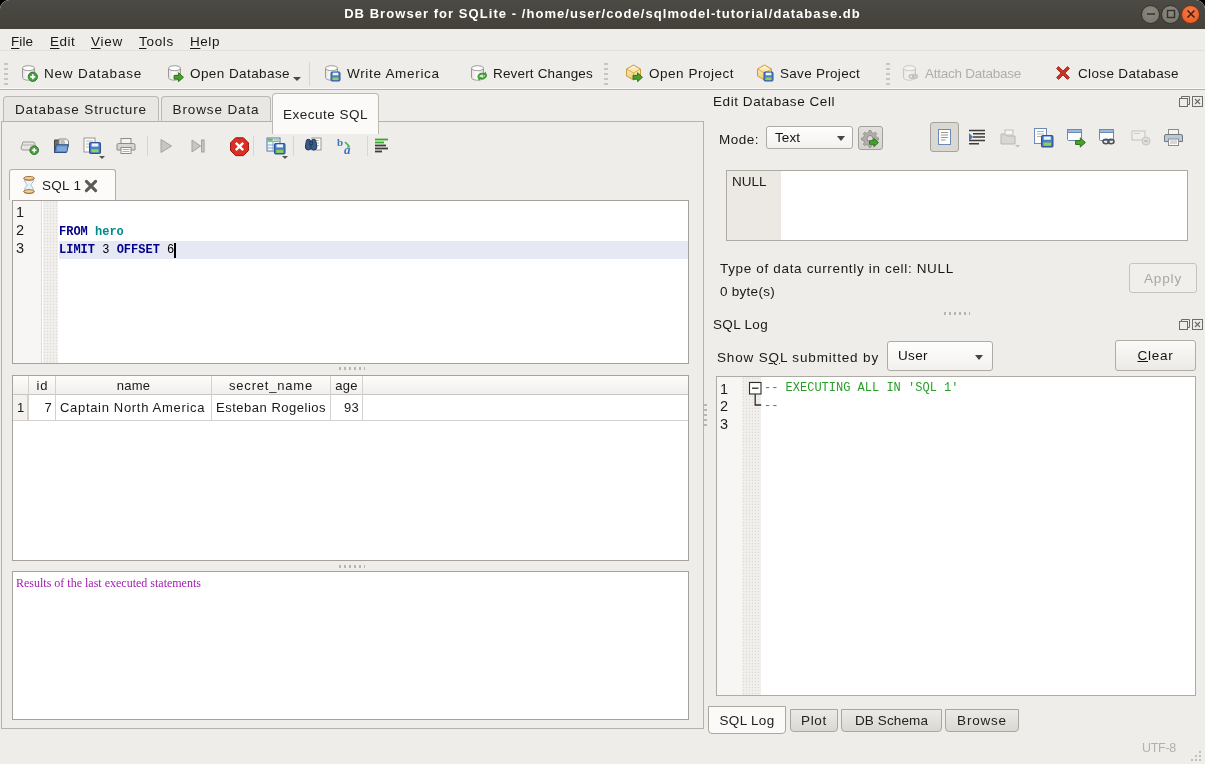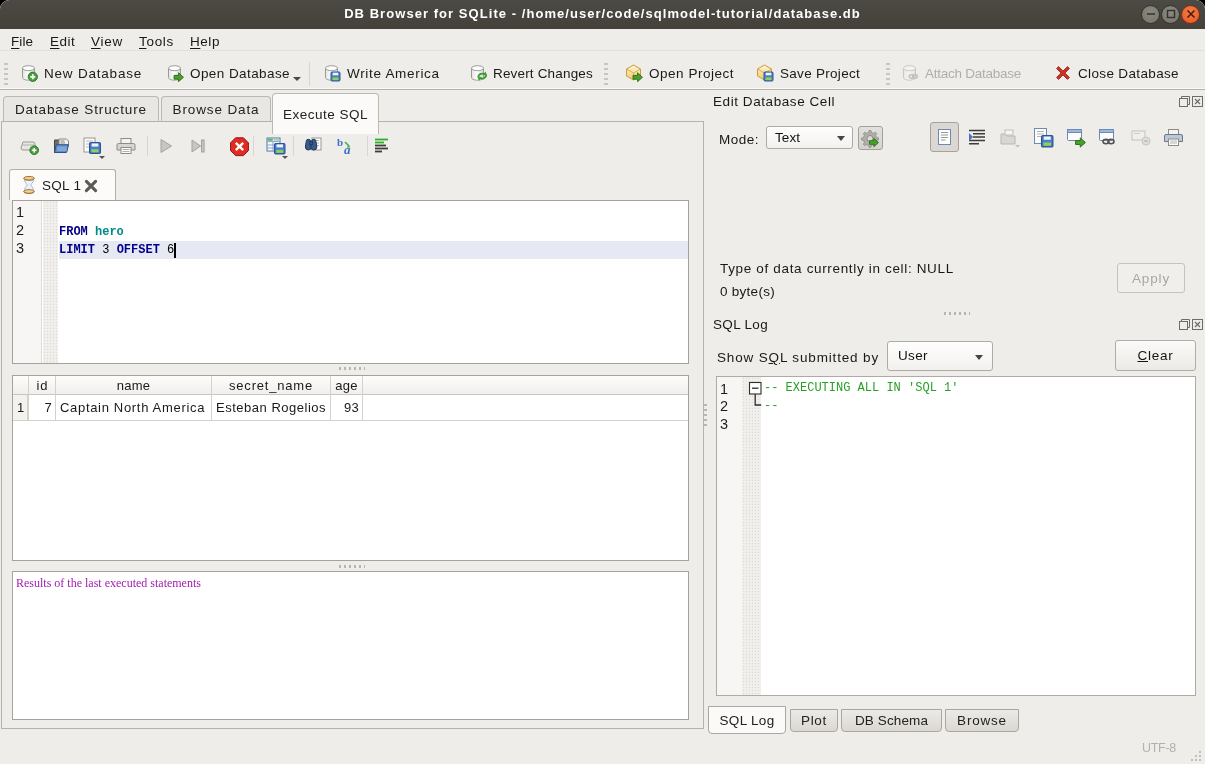--- a/index.html
+++ b/index.html
@@ -100,21 +100,21 @@
 .dock-title { font-size:13.5px; color:#191919; letter-spacing:0.4px; }
 .combo { position:absolute; background:linear-gradient(#fefefe,#f3f1ee);
   border:1px solid #aeaba5; border-radius:3px; font-size:13.5px; color:#111;
   letter-spacing:0.3px; }
 .combo .arrow { position:absolute; width:0; height:0;
   border-left:4.5px solid transparent; border-right:4.5px solid transparent;
   border-top:5px solid #46443f; }
 .btn { position:absolute; border:1px solid #b0ada7; border-radius:3px;
   background:linear-gradient(#fbfaf9,#eceae6); font-size:13.5px; color:#141414;
   display:flex; align-items:center; justify-content:center; letter-spacing:0.4px; }
-.btn.disabled { color:#aaa7a1; background:#f1efec; border-color:#c6c3be; }
+.btn.disabled { color:#aaa7a1; background:#f1efec; border-color:#c6c3be;margin-left:12px; }
 
 #nullbox { left:726px; top:170px; width:462px; height:71px; background:#fff;
   border:1px solid #aeaba5; }
 #nullbox .gcol { position:absolute; left:0; top:0; width:54px; height:69px;
   background:#ece9e5; }
 #nullbox .ntext { position:absolute; left:5px; top:3px; font-size:13.5px; color:#1c1c1c; }
 
 .rlabel { position:absolute; font-size:13.5px; color:#191919; letter-spacing:0.35px; }
 
 #logbox { left:716px; top:376px; width:480px; height:320px; background:#fff;
@@ -489,20 +489,24 @@
   <div class="abs rlabel" style="left:717px;top:350px;letter-spacing:0.84px;">Show S<u>Q</u>L submitted by</div>
   <div class="combo" style="left:887px;top:341px;width:106px;height:30px;">
     <span style="position:absolute;left:10px;top:6px;letter-spacing:0.37px;">User</span>
     <span class="arrow" style="left:87px;top:13px;"></span>
   </div>
   <div class="btn" style="left:1115px;top:340px;width:81px;height:31px;letter-spacing:0.75px;">
       <span><u>C</u>lear</span>
     </div>
   <div class="btn disabled" style="left:1117px;top:263px;width:68px;height:30px;letter-spacing:0.84px;">Apply</div>
 
+  <div id="nullbox" class="abs">
+    <div class="gcol"></div>
+    <div class="ntext">NULL</div>
+  </div>
   <div class="abs rlabel" style="left:720px;top:261px;letter-spacing:0.66px;">Type of data currently in cell: NULL</div>
   <div class="abs rlabel" style="left:720px;top:284px;letter-spacing:0.27px;">0 byte(s)</div>
   <div class="abs hdots" style="left:944px;top:312px;width:26px;"></div>
   <div class="abs dock-title" style="left:713px;top:317px;letter-spacing:0.32px;">SQL Log</div>
 
   <div id="logbox" class="abs">
     <div class="nums abs"></div>
     <div class="hatch abs"></div>
     <div class="lnum" style="top:3.5px;">1</div>
     <div class="lnum" style="top:21px;">2</div>

